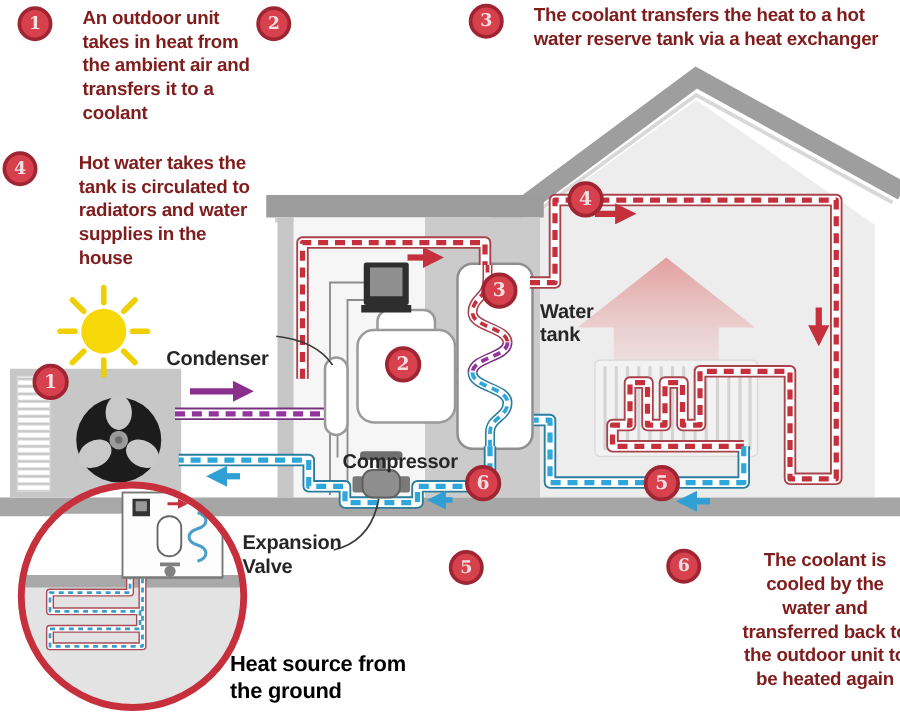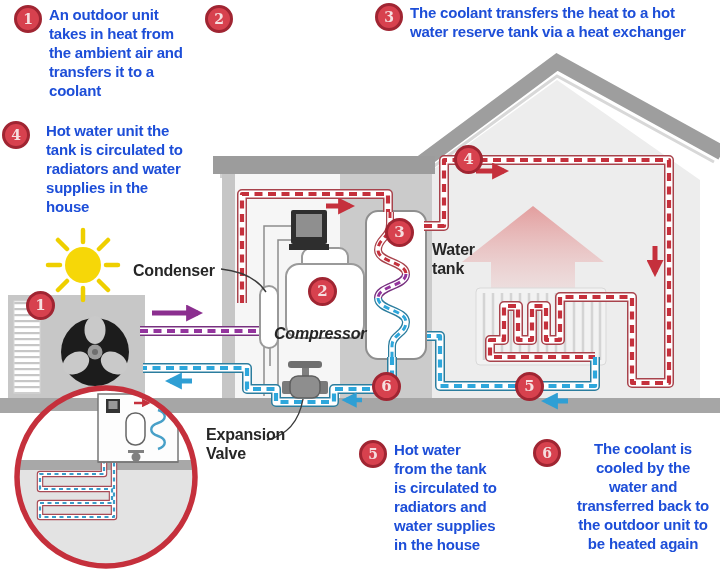--- a/index.html
+++ b/index.html
@@ -5,22 +5,22 @@
   html,body{margin:0;padding:0;background:#fff;}
   .canvas{position:relative;width:720px;height:577px;background:#fff;overflow:hidden;
           font-family:"Liberation Sans","DejaVu Sans",sans-serif;}
   svg.art{position:absolute;left:0;top:0;}
   .step{position:absolute;display:flex;align-items:flex-start;gap:7px;}
   .step.gap16{gap:16px;}
   .badge{flex:0 0 auto;width:22px;height:22px;border-radius:50%;
          background:#d7414e;border:3px solid #a02532;color:#f6dfe0;
          font-family:"DejaVu Serif",serif;font-weight:bold;font-size:14px;
          line-height:22px;text-align:center;}
-  .stext{font-weight:bold;font-size:15px;line-height:19px;color:#1d4ed8;
-         letter-spacing:-0.2px;white-space:pre-line;}
+  .stext{font-weight:bold;font-size:15px;line-height:19px;color:#7f1d1d;
+         letter-spacing:-0.2px;white-space:pre-line;margin-left:17px;}
   .lbl{position:absolute;font-weight:bold;font-size:16px;line-height:19px;
        color:#262626;letter-spacing:-0.2px;white-space:pre-line;}
   .lbl.strong{font-size:17.5px;line-height:21px;color:#000;}
   .dbadge{position:absolute;width:23px;height:23px;border-radius:50%;
           background:#d7414e;border:3px solid #a02532;color:#f6dfe0;
           font-family:"DejaVu Serif",serif;font-weight:bold;font-size:15px;
           line-height:23px;text-align:center;}
 </style>
 </head>
 <body>
@@ -200,51 +200,47 @@
 <div class="step" style="left:205px;top:5px;">
   <div class="badge">2</div>
 </div>
 <div class="step" style="left:375px;top:3px;">
   <div class="badge">3</div>
   <div class="stext" style="width:300px;">The coolant transfers the heat to a hot
 water reserve tank via a heat exchanger</div>
 </div>
 <div class="step gap16" style="left:2px;top:121px;">
   <div class="badge">4</div>
-  <div class="stext" style="width:150px;">Hot water unit the
+  <div class="stext" style="width:150px;">Hot water takes the
 tank is circulated to
 radiators and water
 supplies in the
 house</div>
 </div>
 <div class="step" style="left:359px;top:440px;">
   <div class="badge">5</div>
-  <div class="stext" style="width:110px;">Hot water
-from the tank
-is circulated to
-radiators and
-water supplies
-in the house</div>
 </div>
 <div class="step" style="left:533px;top:439px;">
   <div class="badge">6</div>
   <div class="stext" style="width:150px;text-align:center;">The coolant is
 cooled by the
 water and
 transferred back to
 the outdoor unit to
 be heated again</div>
 </div>
 
-<div class="lbl" style="left:133px;top:261px;">Condenser</div>
-<div class="lbl" style="left:274px;top:324px;font-style:italic;">Compressor</div>
+<div class="lbl" style="left:133px;top:278px;">Condenser</div>
+<div class="lbl" style="left:274px;top:360px;">Compressor</div>
 <div class="lbl" style="left:432px;top:240px;">Water
 tank</div>
-<div class="lbl" style="left:206px;top:425px;">Expansion
+<div class="lbl" style="left:194px;top:425px;">Expansion
 Valve</div>
+<div class="lbl strong" style="left:184px;top:521px;">Heat source from
+the ground</div>
 
 <div class="dbadge" style="left:26px;top:291px;">1</div>
 <div class="dbadge" style="left:308px;top:277px;">2</div>
 <div class="dbadge" style="left:385px;top:218px;">3</div>
 <div class="dbadge" style="left:454px;top:145px;">4</div>
 <div class="dbadge" style="left:515px;top:372px;">5</div>
 <div class="dbadge" style="left:372px;top:372px;">6</div>
 
 </div>
 

